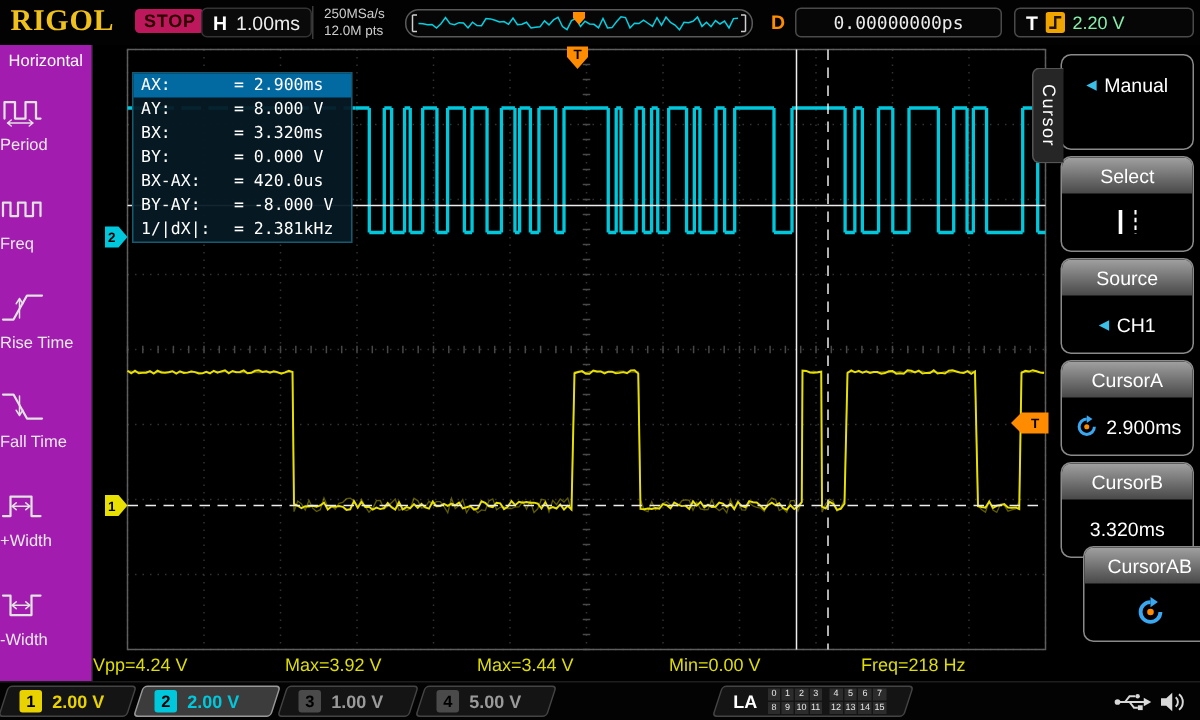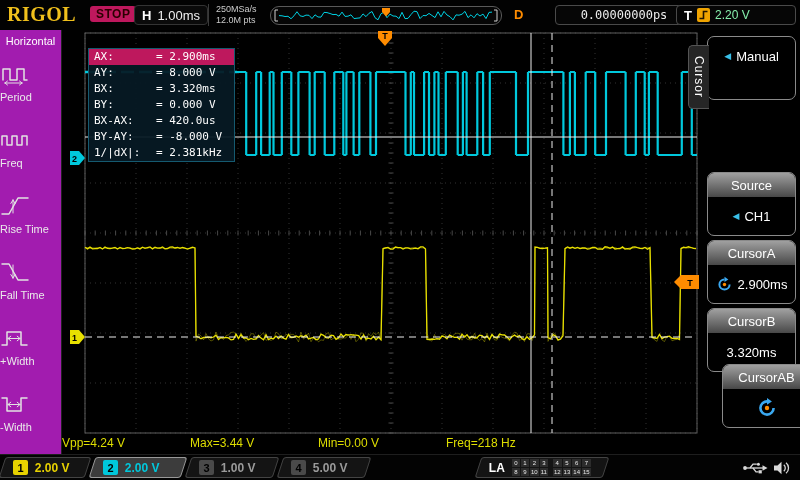--- a/index.html
+++ b/index.html
@@ -8,34 +8,34 @@
 
 .topbar{position:absolute;left:0;top:0;width:800px;height:30px;background:#020202}
 .brand{position:absolute;left:7px;top:3px;font-size:20px;font-weight:bold;color:#f0c01c;letter-spacing:.5px;font-family:"Liberation Serif",serif}
 .stop-badge{position:absolute;left:90px;top:6px;background:#be185d;color:#2a0000;font-weight:bold;font-size:12px;padding:1px 6px;border-radius:3px;letter-spacing:.5px}
 .h-group{position:absolute;left:134px;top:5px;height:20px;display:flex;align-items:center;gap:6px;padding:0 7px;border:1px solid #333;border-radius:4px;background:#0a0a0a}
 .h-label{color:#fff;font-weight:bold;font-size:13px}
 .h-value{color:#eee;font-size:13px}
 .sample-group{position:absolute;left:208px;top:4px;font-size:9px;color:#ccc;line-height:11px;padding-left:7px;border-left:1px solid #3a3a3a}
 .preview{position:absolute;left:270px;top:6px;width:232px;height:19px;border:1px solid #5a5a5a;border-radius:9px;background:#060606}
 .d-label{position:absolute;left:514px;top:7px;color:#ff8c00;font-weight:bold;font-size:13px}
-.d-box{position:absolute;left:555px;top:5px;width:138px;height:20px;border:1px solid #4a4a4a;border-radius:4px;background:#060606;color:#ececec;font-family:"DejaVu Sans Mono",monospace;font-size:12px;display:flex;align-items:center;justify-content:center}
+.d-box{position:absolute;left:530px;top:5px;width:138px;height:20px;border:1px solid #4a4a4a;border-radius:4px;background:#060606;color:#ececec;font-family:"DejaVu Sans Mono",monospace;font-size:12px;display:flex;align-items:center;justify-content:center}
 .t-group{position:absolute;left:676px;right:4px;top:5px;height:20px;border:1px solid #4a4a4a;border-radius:4px;background:#060606;display:flex;align-items:center;gap:5px;padding:0 7px}
 .t-label{color:#fff;font-weight:bold;font-size:13px}
 .t-value{color:#86efac;font-size:12px}
 
 .sidebar{position:absolute;left:0;top:30px;width:62px;height:424px;background:#a21caf;border-right:1px solid #222}
 .sidebar-title{color:#fff;font-size:11px;text-align:center;padding:5px 0 2px}
 .sb-item{height:66px;display:flex;flex-direction:column;align-items:flex-start;justify-content:center;gap:2px;cursor:pointer}
 .sb-label{color:#eaeaea;font-size:11px;line-height:11px;text-align:center;white-space:nowrap}
 
 #plot{position:absolute;left:62px;top:30px;width:640px;height:425px;background:#000}
 .cursor-box{position:absolute;left:26px;top:18px;width:147px;background:rgba(6,26,36,.94);border:1px solid #155a70;font-family:"DejaVu Sans Mono",monospace;font-size:11px;z-index:5}
 .cb-row{display:flex;height:16px;line-height:16px;padding:0 5px;color:#fff}
-.cb-row.hl{background:#be185d}
+.cb-row.hl{background:#0369a1}
 .cb-label{width:62px}
 .cb-value{flex:1}
 .meas-row{position:absolute;left:0;top:406px;width:640px;display:flex;z-index:4}
 .meas-item{width:128px;color:#dede00;font-size:12px;white-space:nowrap}
 
 .rtab{position:absolute;left:688px;top:45px;width:21px;height:64px;background:#262626;border:1px solid #555;border-right:none;border-radius:5px 0 0 5px;color:#fff;font-size:12px;writing-mode:vertical-rl;display:flex;align-items:center;justify-content:center;letter-spacing:1px;z-index:6}
 .rpanel{position:absolute;left:702px;top:30px;width:98px;height:425px;background:#000}
 .rp-item{position:absolute;left:5px;width:89px;height:64px;border:1px solid #8a8a8a;border-radius:7px;overflow:hidden;background:#000;cursor:pointer}
 .rp-head{height:24px;background:linear-gradient(#a0a0a0,#484848);color:#fff;font-size:13px;display:flex;align-items:center;justify-content:center}
 .rp-body{height:38px;display:flex;align-items:center;justify-content:center;gap:5px;color:#fff;font-size:13px}
@@ -307,32 +307,44 @@
           <span class="cb-label">BY-AY:</span>
           <span class="cb-value">= -8.000 V</span>
         </div>
         <div class="cb-row">
           <span class="cb-label">1/|dX|:</span>
           <span class="cb-value">= 2.381kHz</span>
         </div>
       </div>
     <div class="meas-row" id="meas-row">
         <span class="meas-item">Vpp=4.24 V</span>
+        <span class="meas-item">Max=3.92 V</span>
         <span class="meas-item">Max=3.44 V</span>
         <span class="meas-item">Min=0.00 V</span>
         <span class="meas-item">Freq=218 Hz</span>
       </div>
   </div>
 
   <div class="rtab">Cursor</div>
   <div class="rpanel" id="rpanel">
       <div class="rp-item" style="top: 6px;">
         <div class="rp-body">
           <span class="rp-arrow">◀</span>
           <span>Manual</span>
+        </div>
+      </div>
+      <div class="rp-item" style="top: 74px;">
+        <div class="rp-head">Select</div>
+        <div class="rp-body">
+          <span style="display:flex">
+            <svg width="28" height="22" viewBox="0 0 28 22">
+              <line x1="9" y1="3" x2="9" y2="19" stroke="#fff" stroke-width="2.4"></line>
+              <line x1="19" y1="3" x2="19" y2="19" stroke="#fff" stroke-width="1.4" stroke-dasharray="3 2.2"></line>
+            </svg>
+          </span>
         </div>
       </div>
       <div class="rp-item" style="top: 142px;">
         <div class="rp-head">Source</div>
         <div class="rp-body">
           <span class="rp-arrow">◀</span>
           <span>CH1</span>
         </div>
       </div>
       <div class="rp-item" style="top: 210px;">

